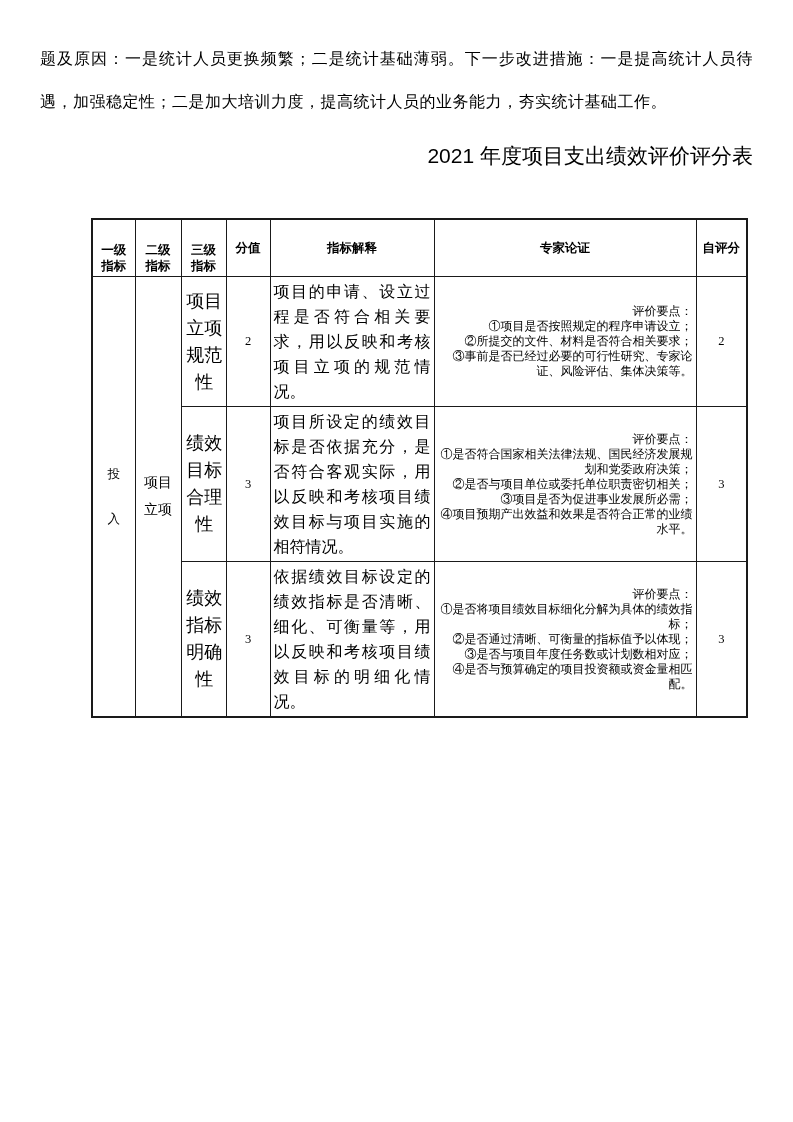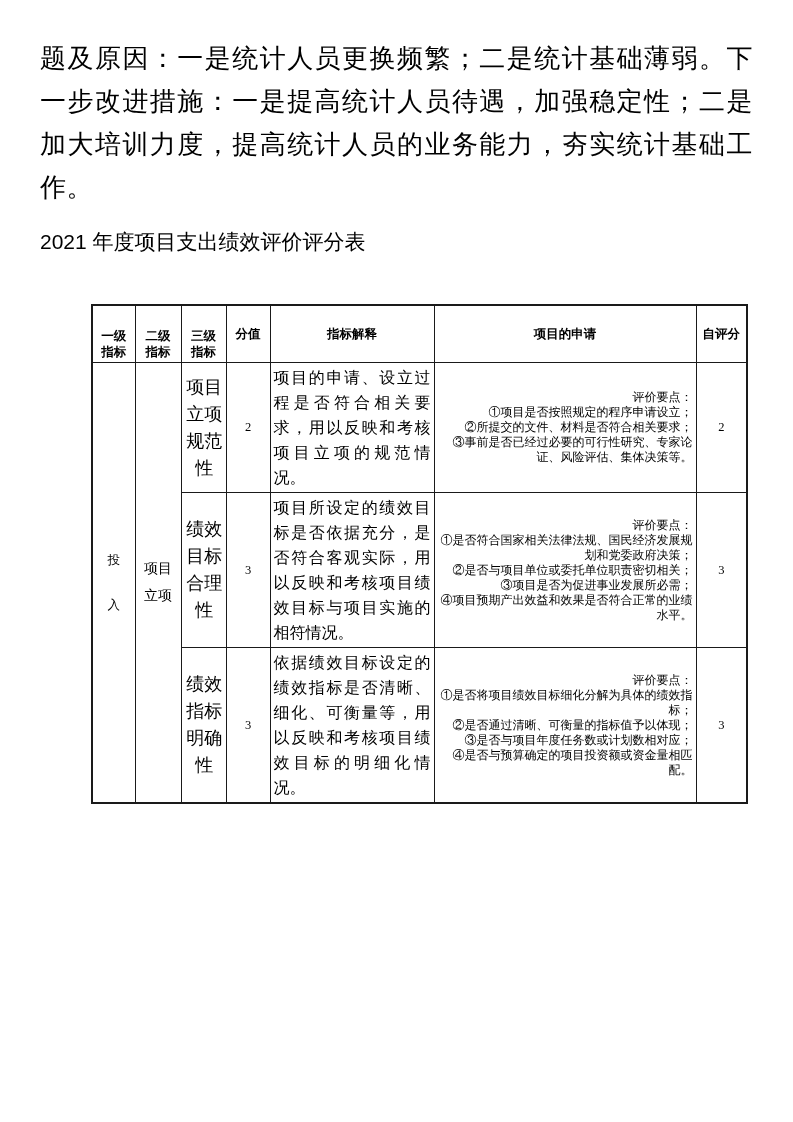--- a/index.html
+++ b/index.html
@@ -13,40 +13,40 @@
     height: 1122px;
     margin: 0;
     background: #ffffff;
     color: #000000;
     font-family: "Liberation Serif", "DejaVu Serif", serif;
     padding: 37px 40px 0 40px;
     overflow: hidden;
   }
   .body-text {
     margin: 0;
-    font-size: 26px;
+    font-size: 16px;
     line-height: 43px;
     text-align: justify;
     letter-spacing: 0.5px;
   }
   .indent { text-indent: 2em; }
   .heading {
     margin: 0;
     font-size: 22px;
     line-height: 43px;
     font-weight: bold;
     text-indent: 2em;
     font-family: "Liberation Sans", "DejaVu Sans", sans-serif;
   }
   .table-title {
     margin: 15px 0 0 0;
     font-size: 21px;
     line-height: 36px;
     font-weight: normal;
-    text-align: left;
+    text-align: right;
     font-family: "Liberation Sans", "DejaVu Sans", sans-serif;
   }
   table.score-table {
     border-collapse: collapse;
     table-layout: fixed;
     width: 655px;
     margin: 44px 0 0 51px;
     border: 2px solid #1a1a1a;
   }
   .score-table th, .score-table td {
@@ -122,21 +122,21 @@
       <col style="width:262px">
       <col style="width:51px">
     </colgroup>
     <thead>
       <tr>
         <th><span class="stack stack-h">一级指标</span></th>
         <th><span class="stack stack-h">二级指标</span></th>
         <th><span class="stack stack-h">三级指标</span></th>
         <th>分值</th>
         <th>指标解释</th>
-        <th>项目的申请</th>
+        <th>专家论证</th>
         <th>自评分</th>
       </tr>
     </thead>
     <tbody>
       <tr class="r1">
         <td rowspan="3" class="cell-center"><span class="stack stack-l1">投入</span></td>
         <td rowspan="3" class="cell-center"><span class="stack stack-l2">项目立项</span></td>
         <td class="cell-center"><span class="stack stack-l3">项目立项规范性</span></td>
         <td class="score-cell">2</td>
         <td class="expl-cell">项目的申请、设立过程是否符合相关要求，用以反映和考核项目立项的规范情况。</td>

